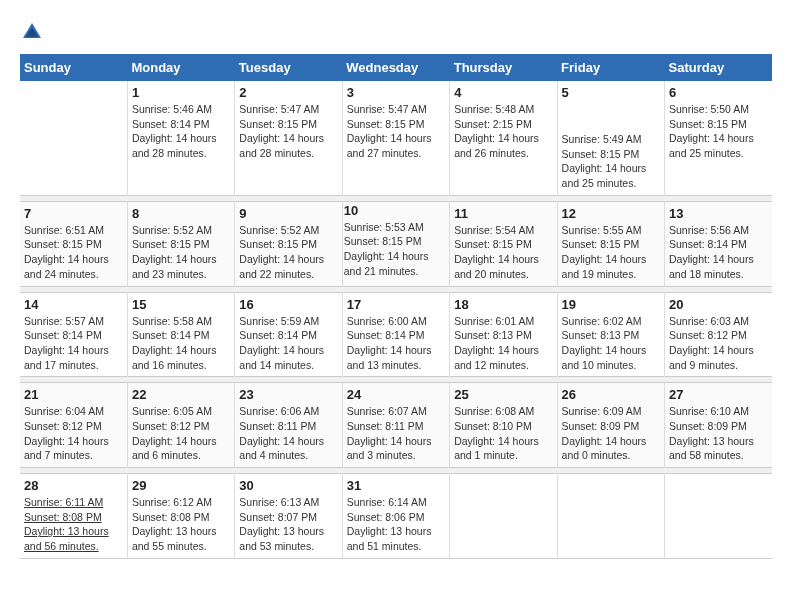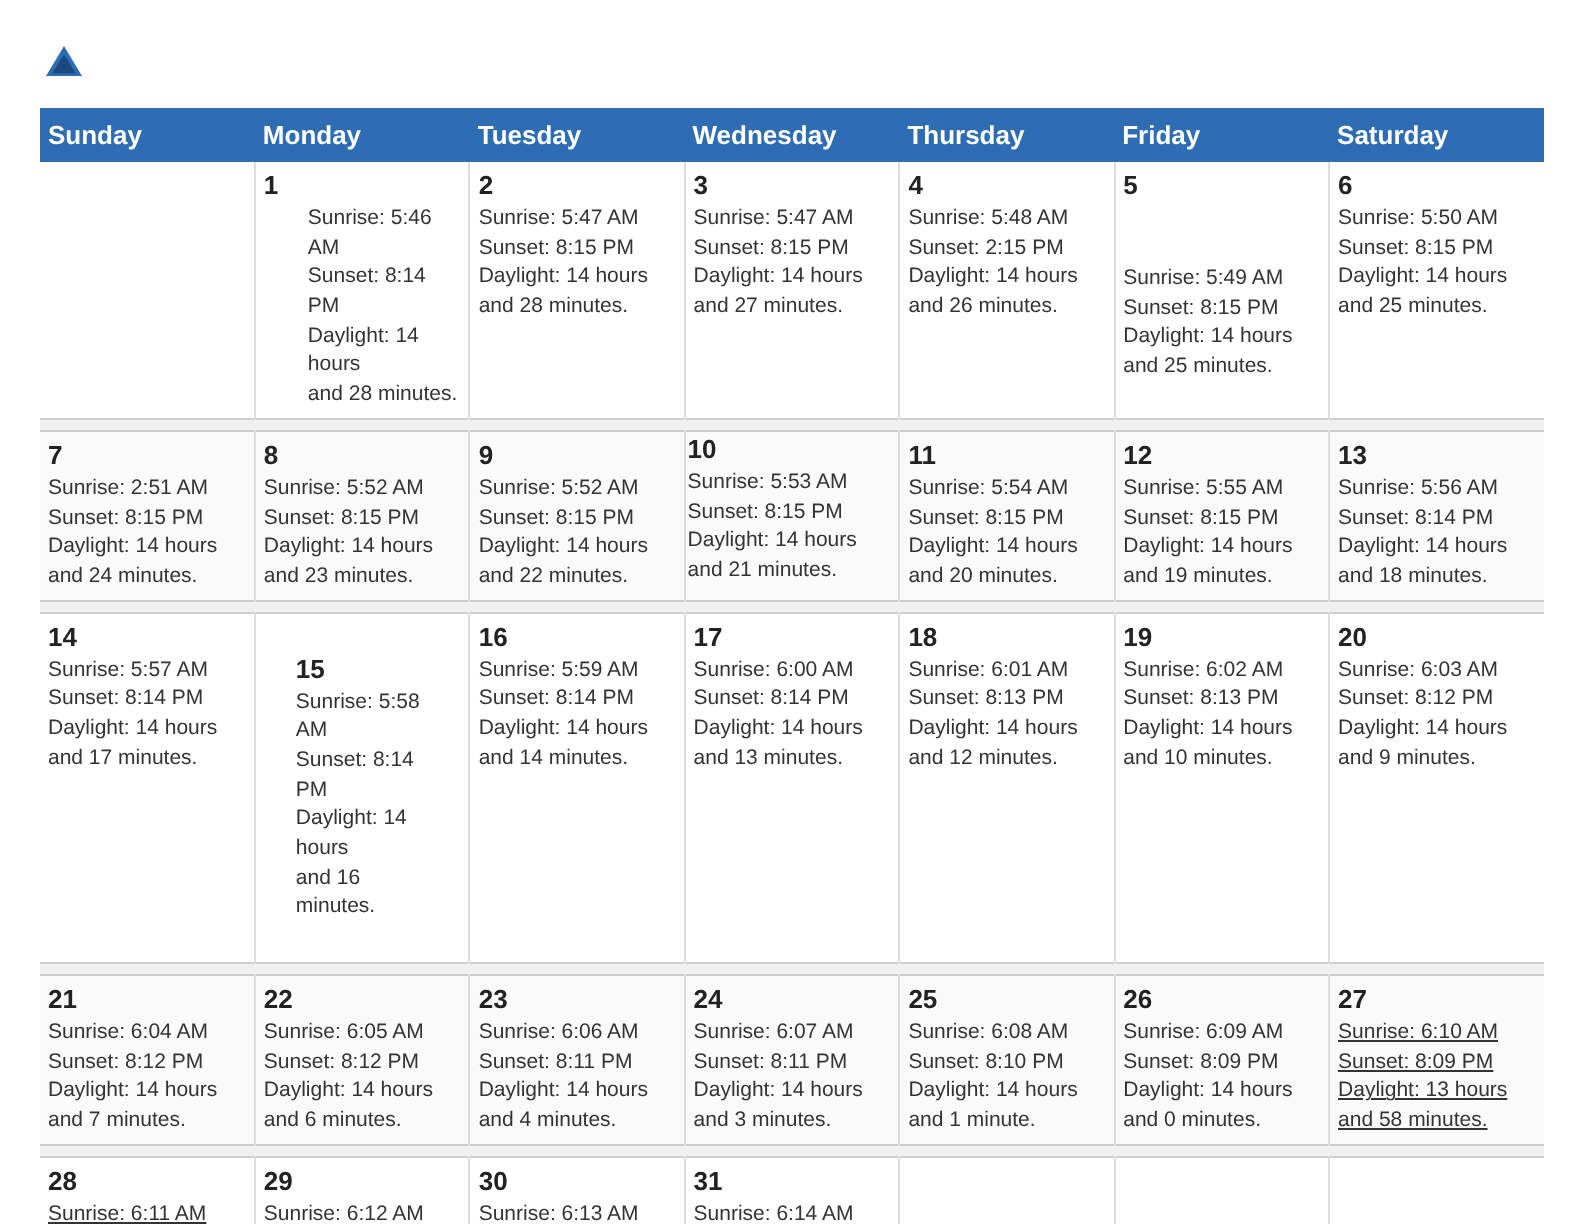--- a/index.html
+++ b/index.html
@@ -119,21 +119,21 @@
         <th>Thursday</th>
         <th>Friday</th>
         <th>Saturday</th>
       </tr>
   </thead>
   <tbody id="calendar-body">
   <tr class="data-row">
         <td style="vertical-align: top; padding: 4px; border-right: 1px solid rgb(221, 221, 221); min-height: 90px;"></td>
         <td style="vertical-align: top; padding: 4px; border-right: 1px solid rgb(221, 221, 221); min-height: 90px;">
           <span class="day-number">1</span>
-          <div class="day-info" style="white-space: pre-line; margin-left: 22px;">Sunrise: 5:46 AM
+          <div class="day-info" style="white-space: pre-line;">Sunrise: 5:46 AM
 Sunset: 8:14 PM
 Daylight: 14 hours
 and 28 minutes.</div>
         </td>
         <td style="vertical-align: top; padding: 4px; border-right: 1px solid rgb(221, 221, 221); min-height: 90px;">
           <span class="day-number">2</span>
           <div class="day-info" style="white-space: pre-line;">Sunrise: 5:47 AM
 Sunset: 8:15 PM
 Daylight: 14 hours
 and 28 minutes.</div>
@@ -166,21 +166,21 @@
 Daylight: 14 hours
 and 25 minutes.</div>
         </td>
       </tr>
       <tr style="height: 6px; background: rgb(240, 240, 240);">
         <td colspan="7" style="padding: 0px; border: none; height: 6px; background: rgb(240, 240, 240);"></td>
       </tr>
       <tr class="data-row">
         <td style="vertical-align: top; padding: 4px; border-right: 1px solid rgb(221, 221, 221); min-height: 90px;">
           <span class="day-number">7</span>
-          <div class="day-info" style="white-space: pre-line;">Sunrise: 2:51 AM
+          <div class="day-info" style="white-space: pre-line;">Sunrise: 6:51 AM
 Sunset: 8:15 PM
 Daylight: 14 hours
 and 24 minutes.</div>
         </td>
         <td style="vertical-align: top; padding: 4px; border-right: 1px solid rgb(221, 221, 221); min-height: 90px;">
           <span class="day-number">8</span>
           <div class="day-info" style="white-space: pre-line;">Sunrise: 5:52 AM
 Sunset: 8:15 PM
 Daylight: 14 hours
 and 23 minutes.</div>
@@ -225,21 +225,21 @@
         <td colspan="7" style="padding: 0px; border: none; height: 6px; background: rgb(240, 240, 240);"></td>
       </tr>
       <tr class="data-row">
         <td style="vertical-align: top; padding: 4px; border-right: 1px solid rgb(221, 221, 221); min-height: 90px;">
           <span class="day-number">14</span>
           <div class="day-info" style="white-space: pre-line;">Sunrise: 5:57 AM
 Sunset: 8:14 PM
 Daylight: 14 hours
 and 17 minutes.</div>
         </td>
-        <td style="vertical-align: top; padding: 20px; border-right: 1px solid rgb(221, 221, 221); min-height: 90px;">
+        <td style="vertical-align: top; padding: 4px; border-right: 1px solid rgb(221, 221, 221); min-height: 90px;">
           <span class="day-number">15</span>
           <div class="day-info" style="white-space: pre-line;">Sunrise: 5:58 AM
 Sunset: 8:14 PM
 Daylight: 14 hours
 and 16 minutes.</div>
         </td>
         <td style="vertical-align: top; padding: 4px; border-right: 1px solid rgb(221, 221, 221); min-height: 90px;">
           <span class="day-number">16</span>
           <div class="day-info" style="white-space: pre-line;">Sunrise: 5:59 AM
 Sunset: 8:14 PM
@@ -316,21 +316,21 @@
         </td>
         <td style="vertical-align: top; padding: 4px; border-right: 1px solid rgb(221, 221, 221); min-height: 90px;">
           <span class="day-number">26</span>
           <div class="day-info" style="white-space: pre-line;">Sunrise: 6:09 AM
 Sunset: 8:09 PM
 Daylight: 14 hours
 and 0 minutes.</div>
         </td>
         <td style="vertical-align: top; padding: 4px; border-right: none; min-height: 90px;">
           <span class="day-number">27</span>
-          <div class="day-info" style="white-space: pre-line; text-decoration: underline;">Sunrise: 6:10 AM
+          <div class="day-info" style="white-space: pre-line;">Sunrise: 6:10 AM
 Sunset: 8:09 PM
 Daylight: 13 hours
 and 58 minutes.</div>
         </td>
       </tr>
       <tr style="height: 6px; background: rgb(240, 240, 240);">
         <td colspan="7" style="padding: 0px; border: none; height: 6px; background: rgb(240, 240, 240);"></td>
       </tr>
       <tr class="data-row">
         <td style="vertical-align: top; padding: 4px; border-right: 1px solid rgb(221, 221, 221); min-height: 90px;">

